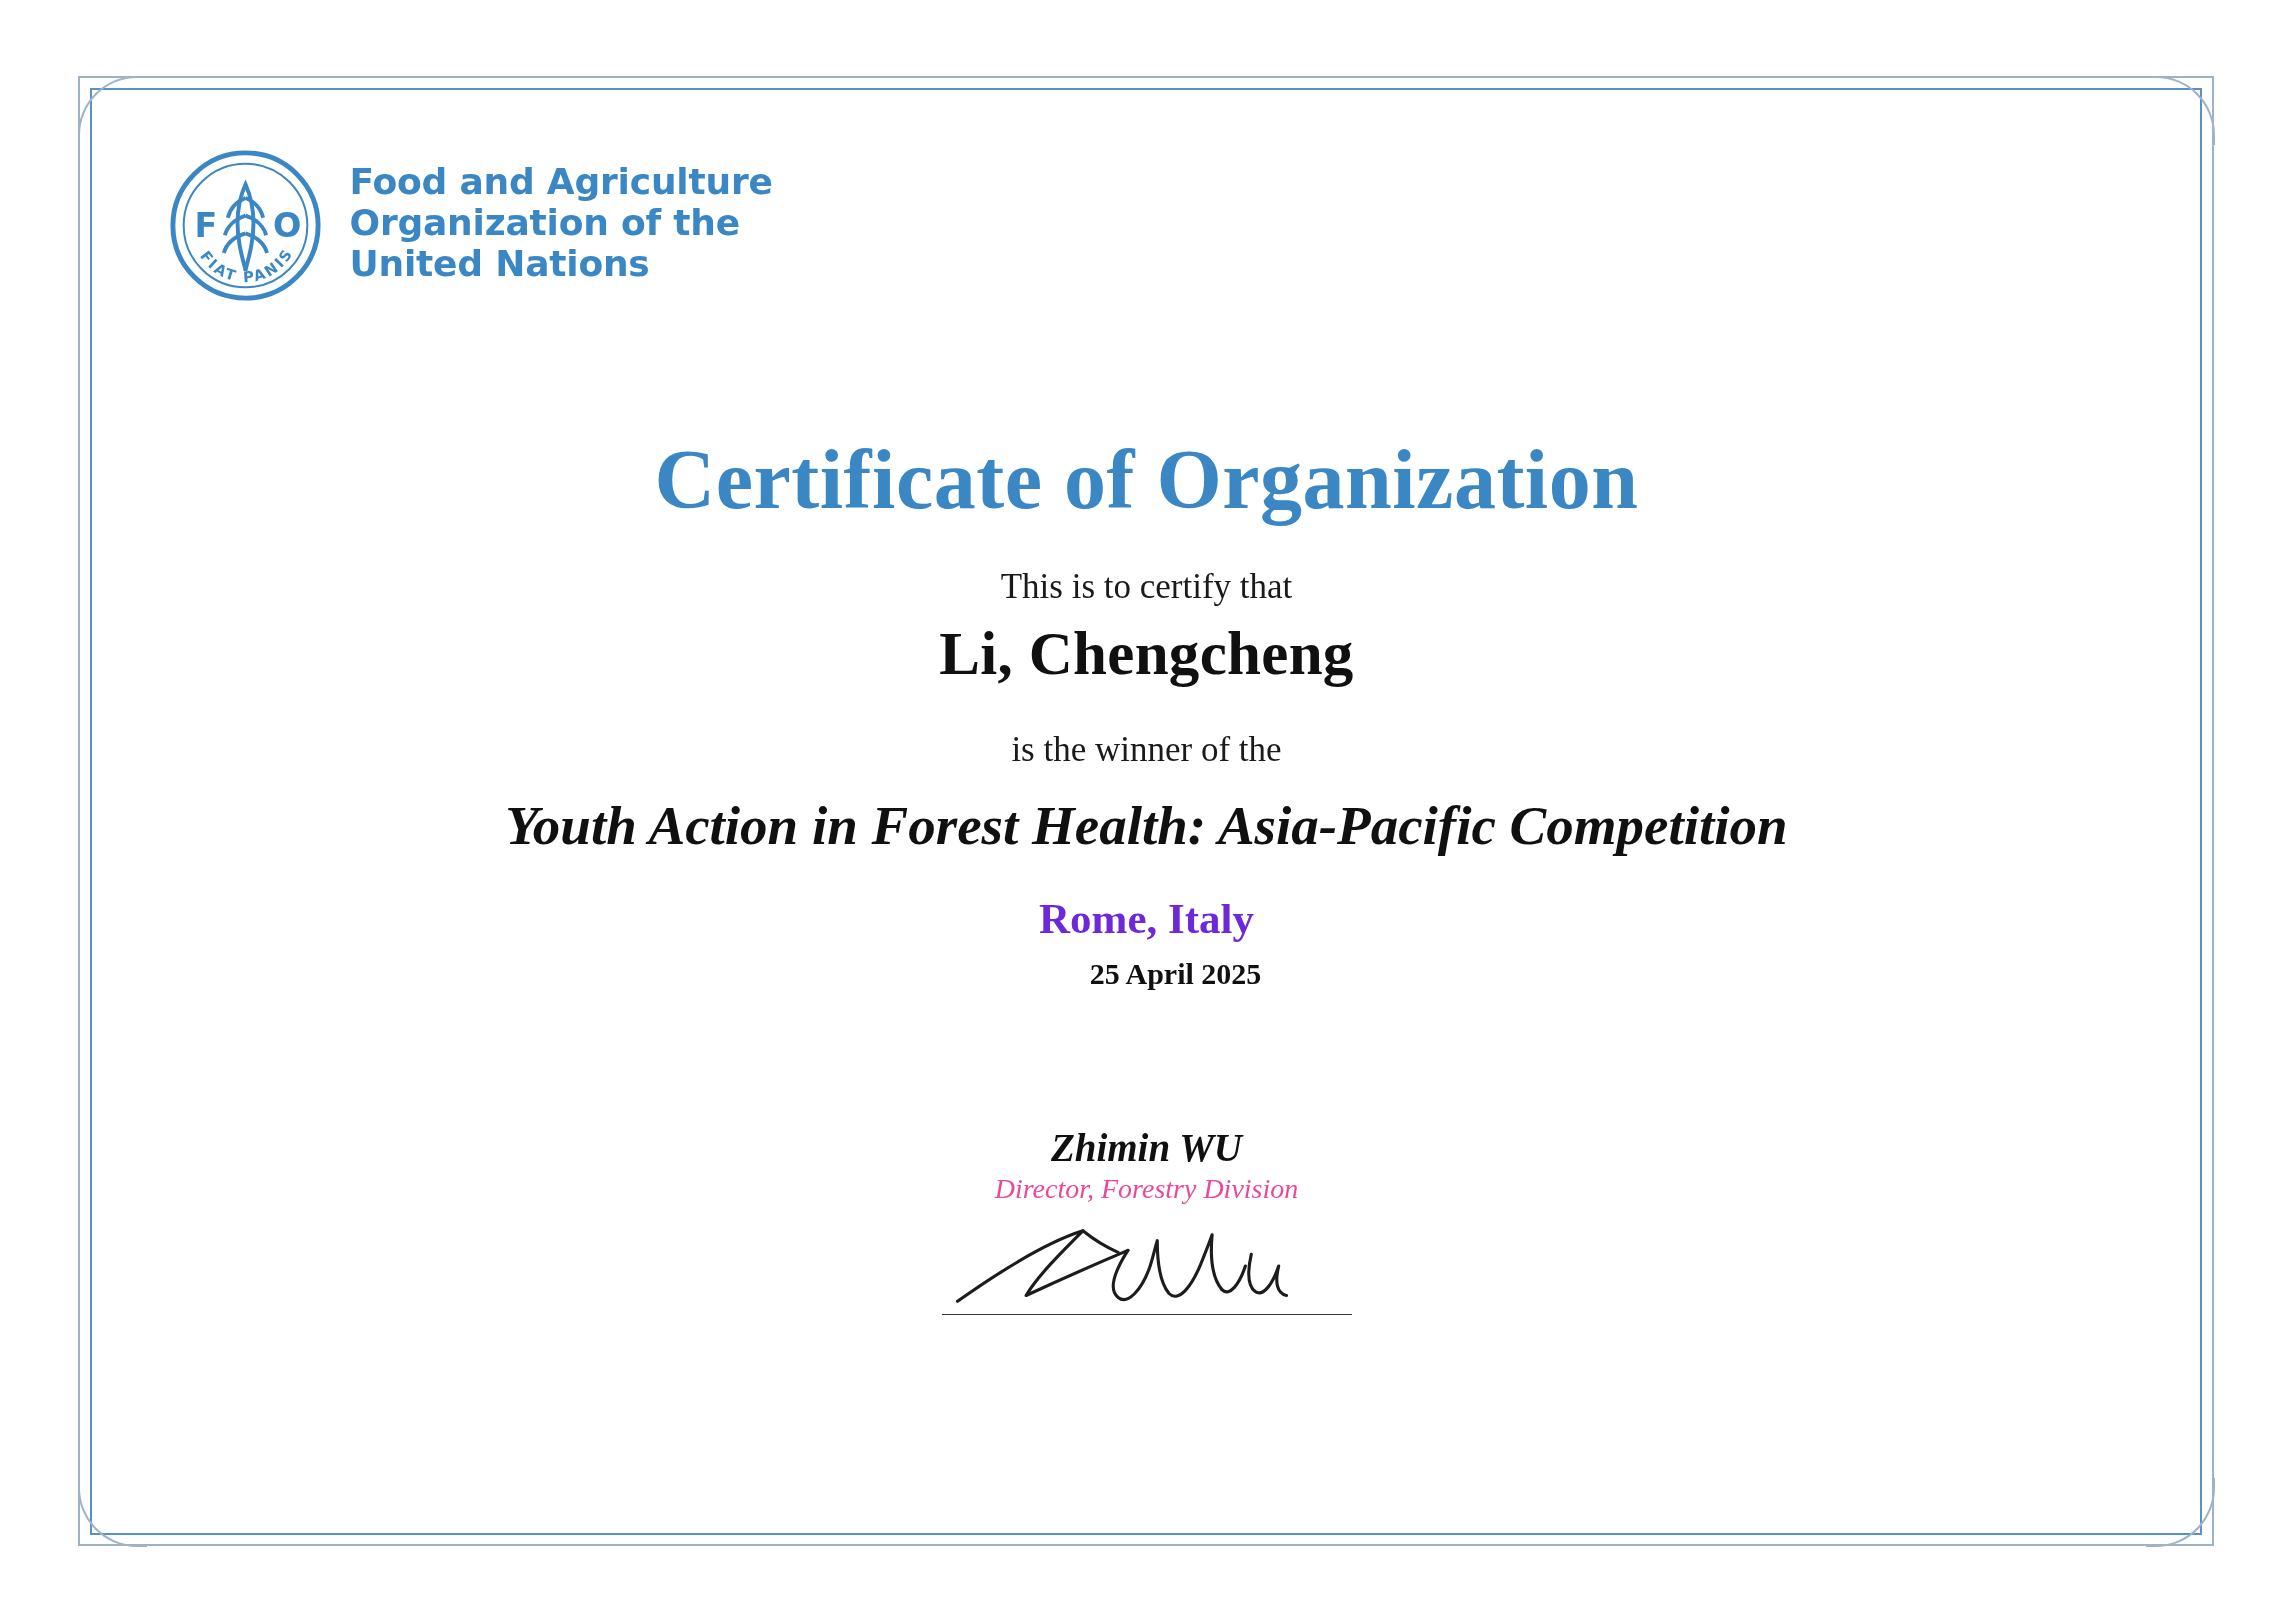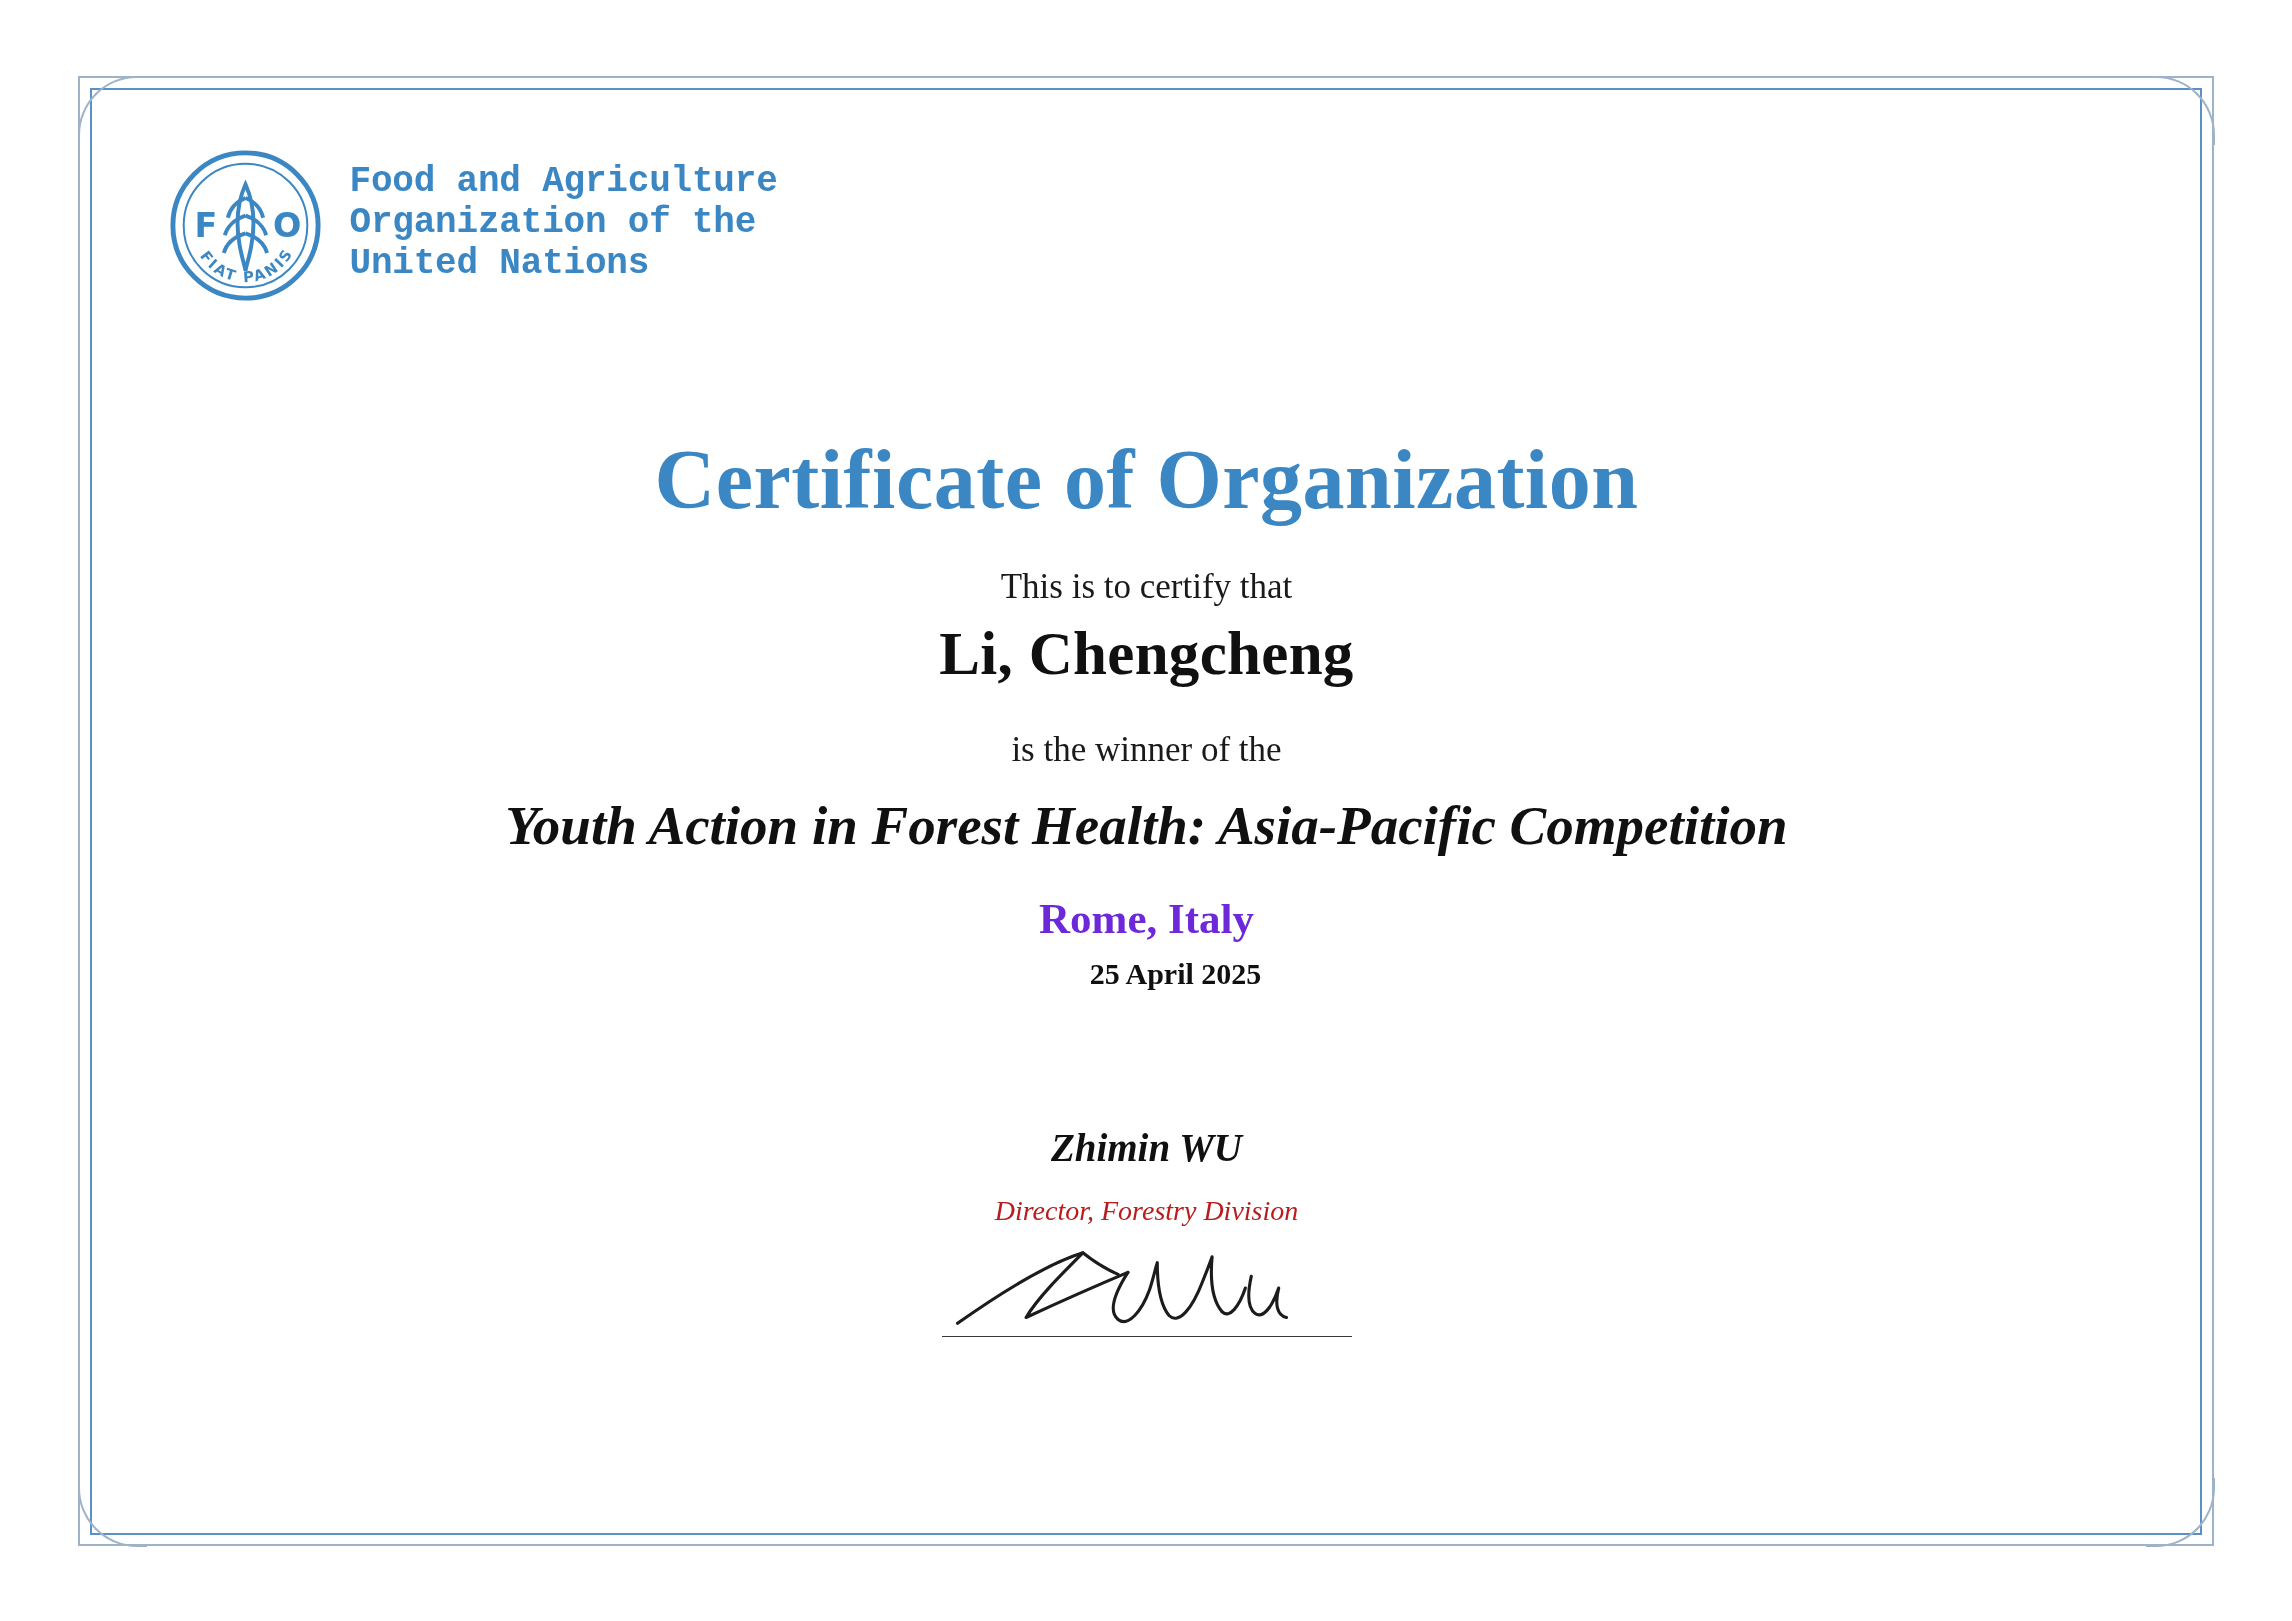--- a/index.html
+++ b/index.html
@@ -70,21 +70,21 @@
   }
   .org-name {
     font-family: "DejaVu Sans", sans-serif;
     font-weight: bold;
     color: #3b87c4;
     font-size: 36px;
     line-height: 1.14;
     padding-top: 13.7px;
     letter-spacing: -0.2px;
   }
-  .org-name div { white-space: nowrap; font-family: Liberation Mono, monospace; }
+  .org-name div { white-space: nowrap; }
 
   
   .content {
     position: absolute;
     left: 0;
     top: 0;
     width: 2293px;
     text-align: center;
   }
   .cert-title {
@@ -157,22 +157,22 @@
   }
   .sig-name {
     font-weight: bold;
     font-style: italic;
     font-size: 39px;
     color: #101010;
   }
   .sig-role {
     font-style: italic;
     font-size: 28px;
-    color: #b91c1c;
-    margin-top: 25px;
+    color: #ec4899;
+    margin-top: 3px;
   }
   .sig-mark {
     position: relative;
     width: 421px;
     height: 118px;
     margin: 5.9px auto 0 auto;
   }
   .sig-mark svg { display: block; }
   .sig-rule {
     position: absolute;

